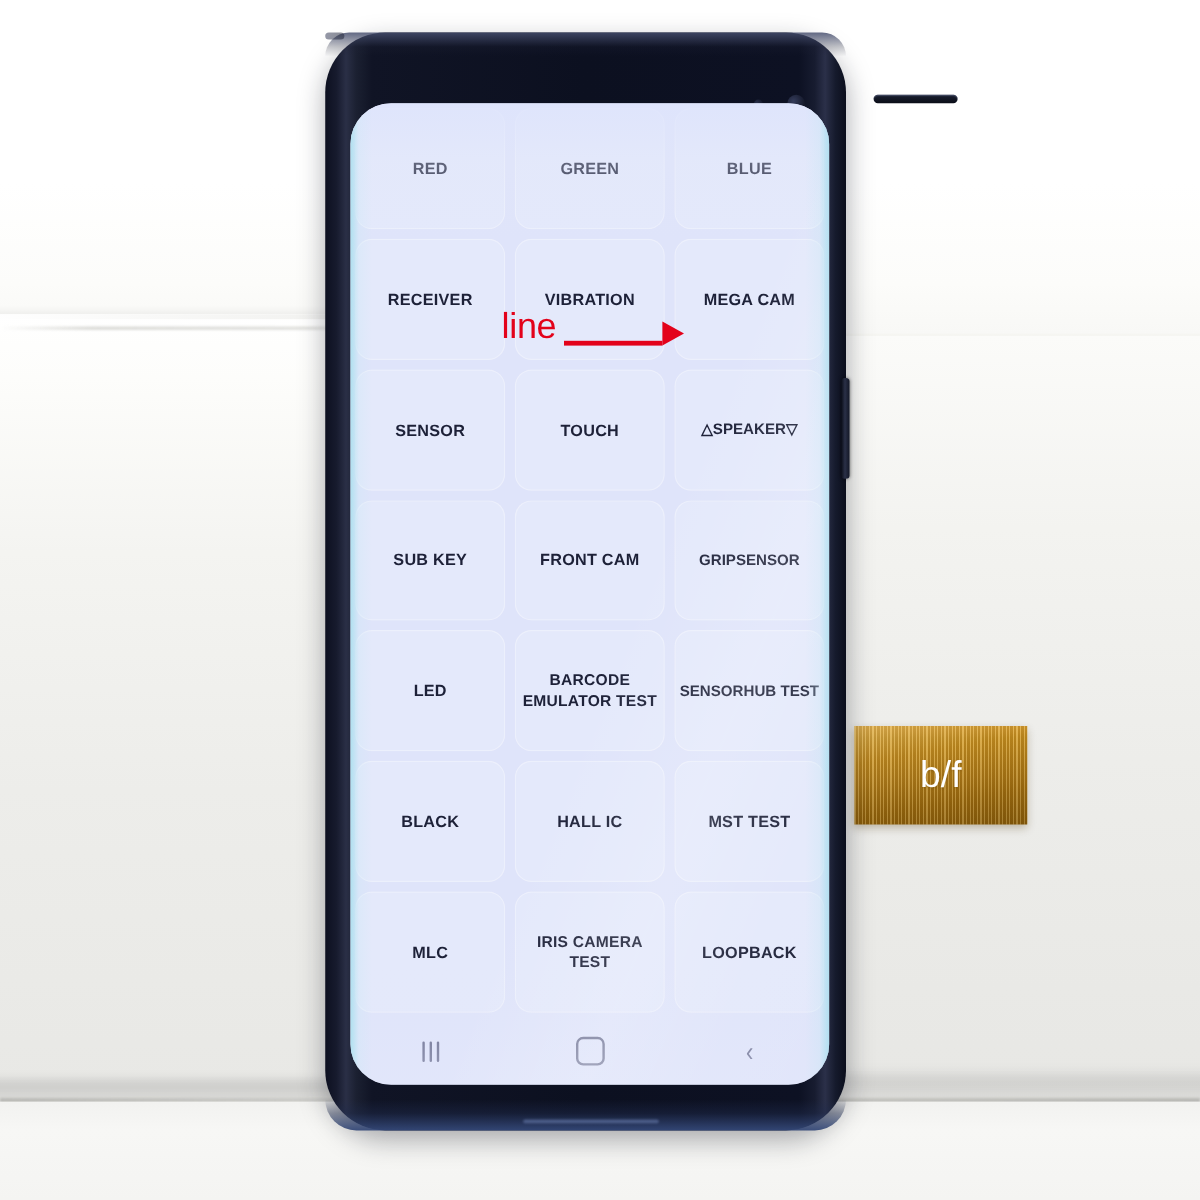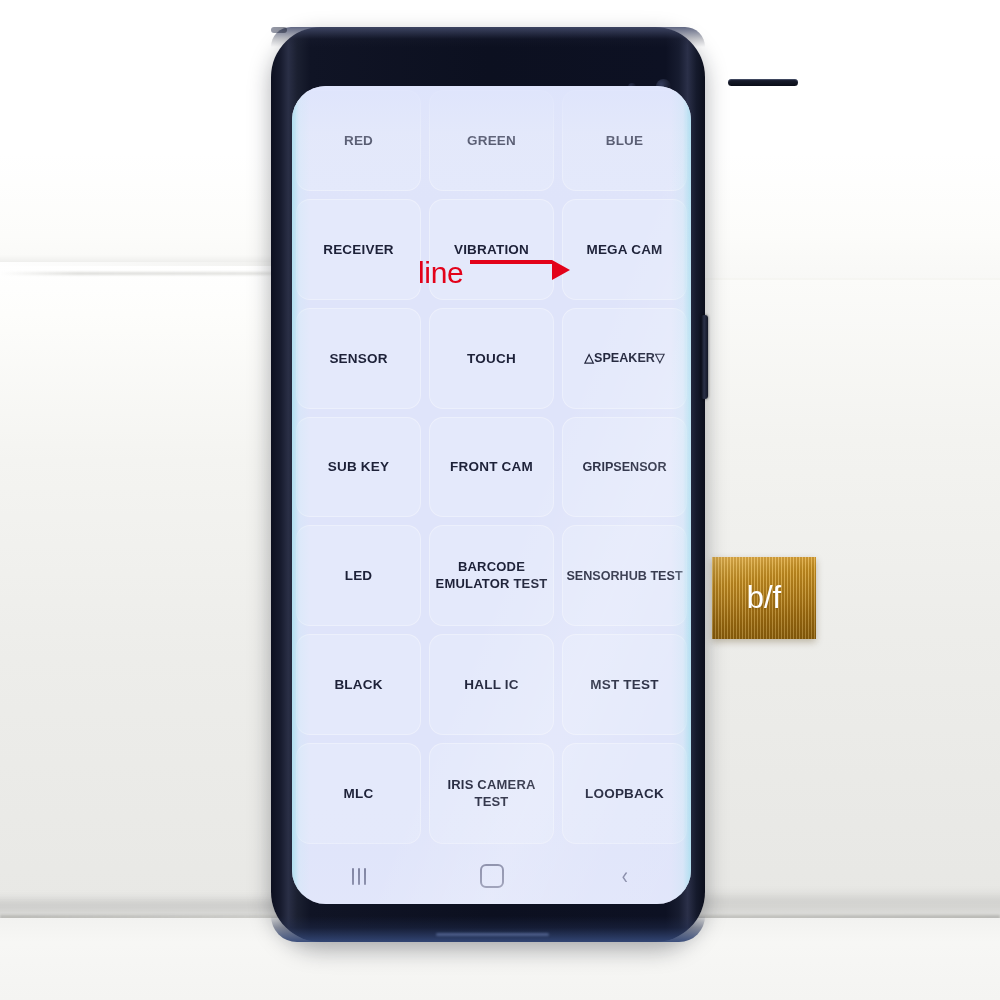--- a/index.html
+++ b/index.html
@@ -236,22 +236,22 @@
     font-weight: 400;
     line-height: 1;
     color:#53577a;
     font-family:"Liberation Sans", sans-serif;
     transform: scaleX(.8);
   }
 
   
   .flex-cable {
     position:absolute;
-    left: 712px; top: 557px;
-    width: 104px; height: 82px;
+    left: 712px; top: 605px;
+    width: 144px; height: 82px;
     background: linear-gradient(180deg,#c98a16 0%,#b9810f 12%,#a97512 55%,#8f620c 100%);
     box-shadow: 0 3px 7px rgba(80,55,10,0.30);
   }
   .flex-cable .traces {
     position:absolute; left:0; top:0; width:100%; height:100%;
     background: repeating-linear-gradient(90deg,
         rgba(255,220,140,0.42) 0px, rgba(255,220,140,0.42) 1px,
         rgba(120,80,10,0.20) 1px, rgba(120,80,10,0.20) 3px);
   }
   .flex-cable .gloss {
@@ -270,21 +270,21 @@
     font-weight: 400;
     line-height:1;
     text-shadow: 0 1px 2px rgba(90,60,10,0.35);
   }
 
   
   .annotation-line {
     position:absolute;
     left: 418px; top: 258px;
     z-index: 9;
-    display:flex; align-items:flex-start;
+    display:flex; align-items:flex-end;
   }
   .annotation-line .word {
     font-family:"Liberation Sans", sans-serif;
     font-size: 30px;
     font-weight: 400;
     color:#e3021a;
     line-height:1;
     letter-spacing: -0.3px;
   }
   .annotation-line .shaft {

